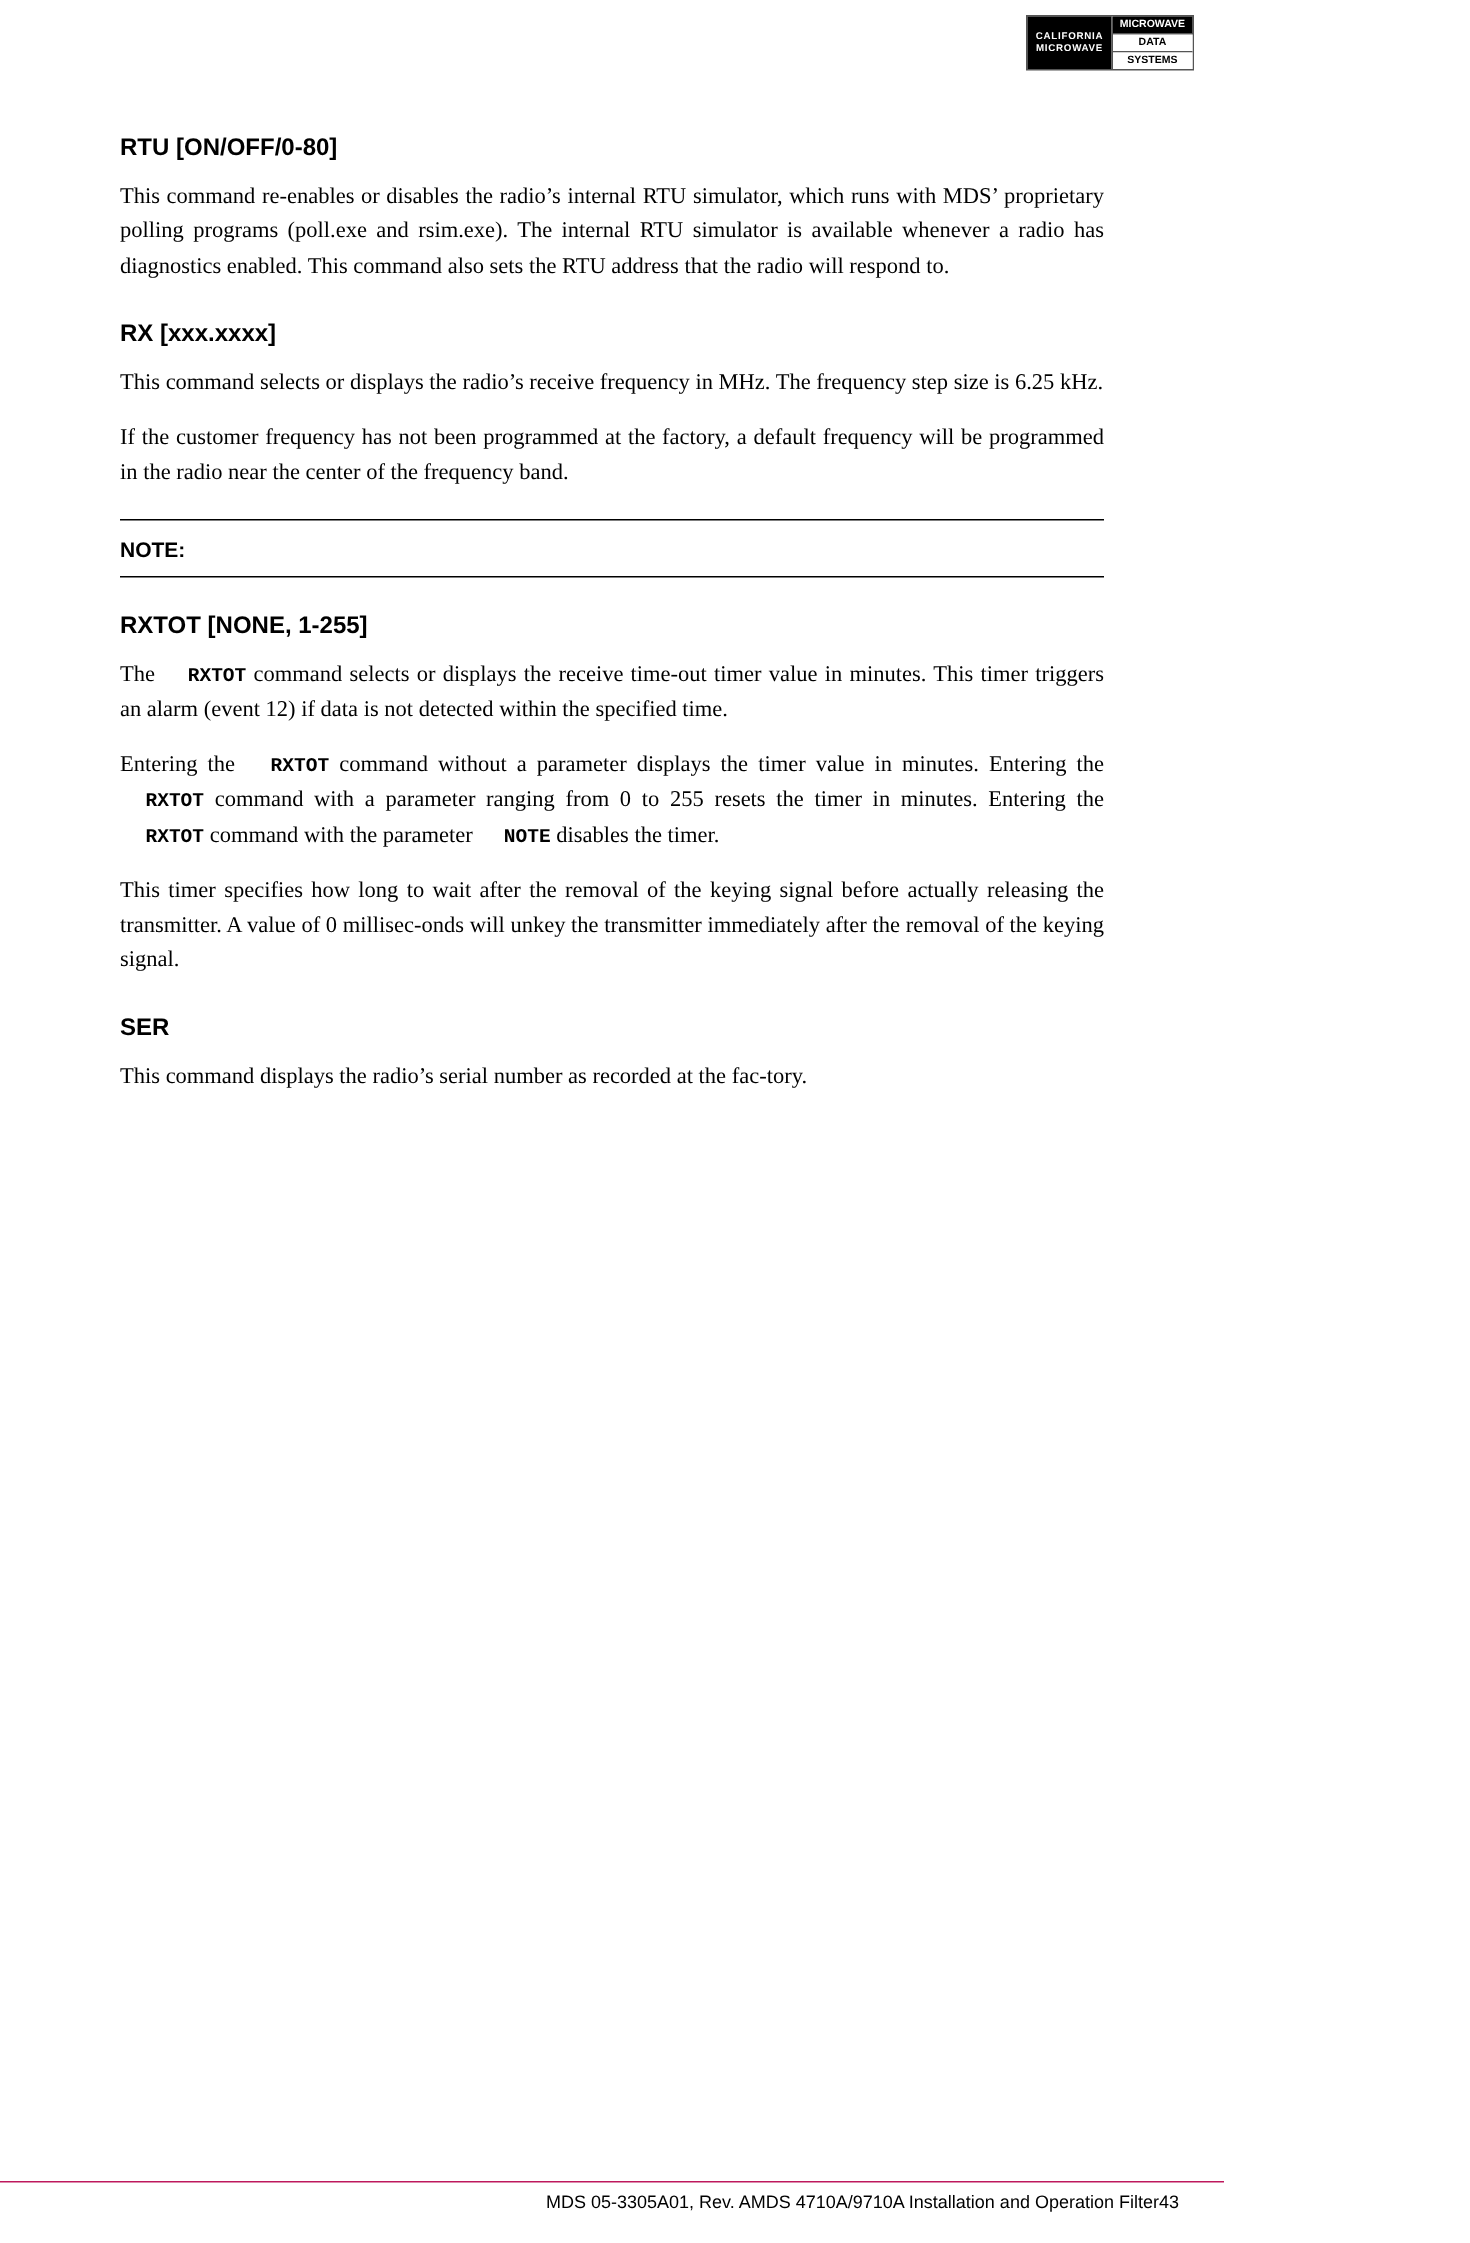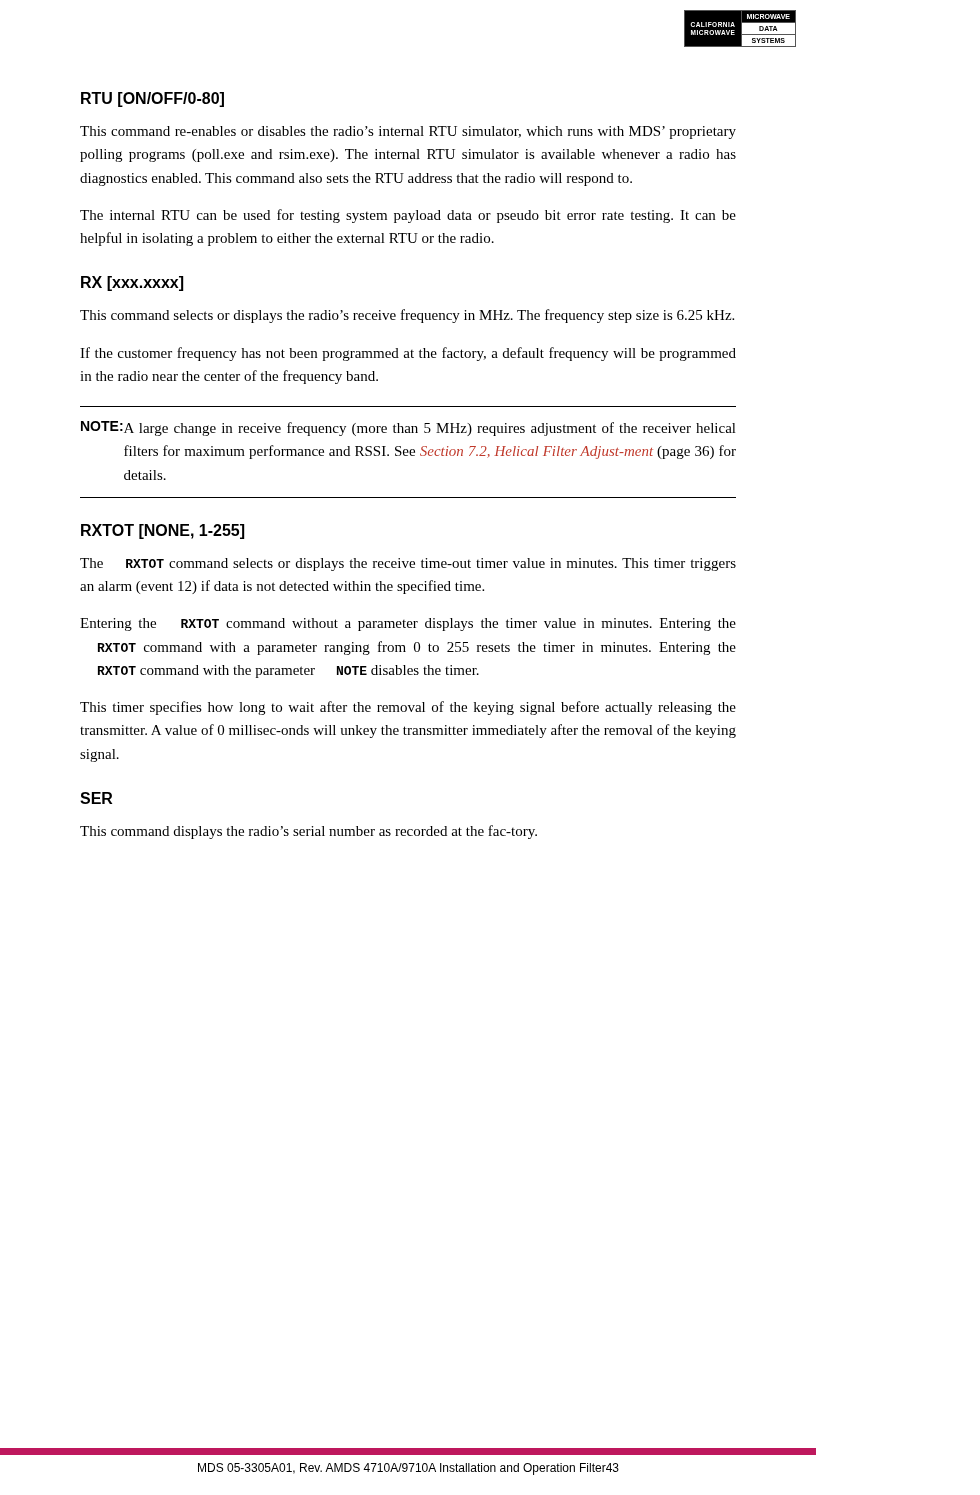--- a/index.html
+++ b/index.html
@@ -109,21 +109,22 @@
       margin-left: 17px;
     }
 
     
     .note-box {
       border-top: 1.5px solid #000;
       border-bottom: 1.5px solid #000;
       padding: 10px 0 10px 0;
       margin: 18px 0 18px 0;
       display: flex;
-      align-items: flex-start;
+      align-items: flex-end;
+      gap: 10px;
     }
 
     .note-label {
       font-weight: bold;
       font-family: Arial, sans-serif;
       font-size: 14px;
       white-space: nowrap;
       padding-top: 1px;
     }
 
@@ -139,24 +140,24 @@
       text-decoration: none;
     }
 
     
     .footer {
       position: absolute;
       bottom: 20px;
       left: 0;
       right: 0;
       display: flex;
-      justify-content: center;
+      justify-content: flex-end;
       align-items: center;
       padding: 0 30px;
-      border-top: 7px solid #be185d;
+      border-top: 1px solid #be185d;
       padding-top: 6px;
     }
 
     .footer-left {
       font-size: 12px;
       font-family: Arial, sans-serif;
     }
 
     .footer-center {
       font-size: 12px;
@@ -185,37 +186,31 @@
       <div class="logo-systems">SYSTEMS</div>
     </div>
   </div>
 
   <div class="content">
 
     <h2>RTU [ON/OFF/0-80]</h2>
     <p>
       This command re-enables or disables the radio’s internal RTU simu­lator, which runs with MDS’ proprietary polling programs (poll.exe and rsim.exe). The internal RTU simulator is available whenever a radio has diagnostics enabled. This command also sets the RTU address that the radio will respond to.
     </p>
-    <p>
-      The internal RTU can be used for testing system payload data or pseudo bit error rate testing. It can be helpful in isolating a problem to either the external RTU or the radio.
-    </p>
 
     <h2>RX [xxx.xxxx]</h2>
     <p>
       This command selects or displays the radio’s receive frequency in MHz. The frequency step size is 6.25 kHz.
     </p>
     <p>
       If the customer frequency has not been programmed at the factory, a default frequency will be programmed in the radio near the center of the frequency band.
     </p>
 
     <div class="note-box">
       <span class="note-label">NOTE:</span>
-      <span class="note-text">
-        A large change in receive frequency (more than 5&nbsp;MHz) requires adjustment of the receiver helical filters for maximum performance and RSSI. See <a class="note-link" href="#">Section 7.2, Helical Filter Adjust-ment</a> (page&nbsp;36) for details.
-      </span>
     </div>
 
     <h2>RXTOT [NONE, 1-255]</h2>
     <p>
       The <span class="mono">RXTOT</span> command selects or displays the receive time-out timer value in minutes. This timer triggers an alarm (event 12) if data is not detected within the specified time.
     </p>
     <p>
       Entering the <span class="mono">RXTOT</span> command without a parameter displays the timer value in minutes. Entering the <span class="mono">RXTOT</span> command with a parameter ranging from 0 to 255 resets the timer in minutes. Entering the <span class="mono">RXTOT</span> command with the parameter <span class="mono">NOTE</span> disables the timer.
     </p>
 

